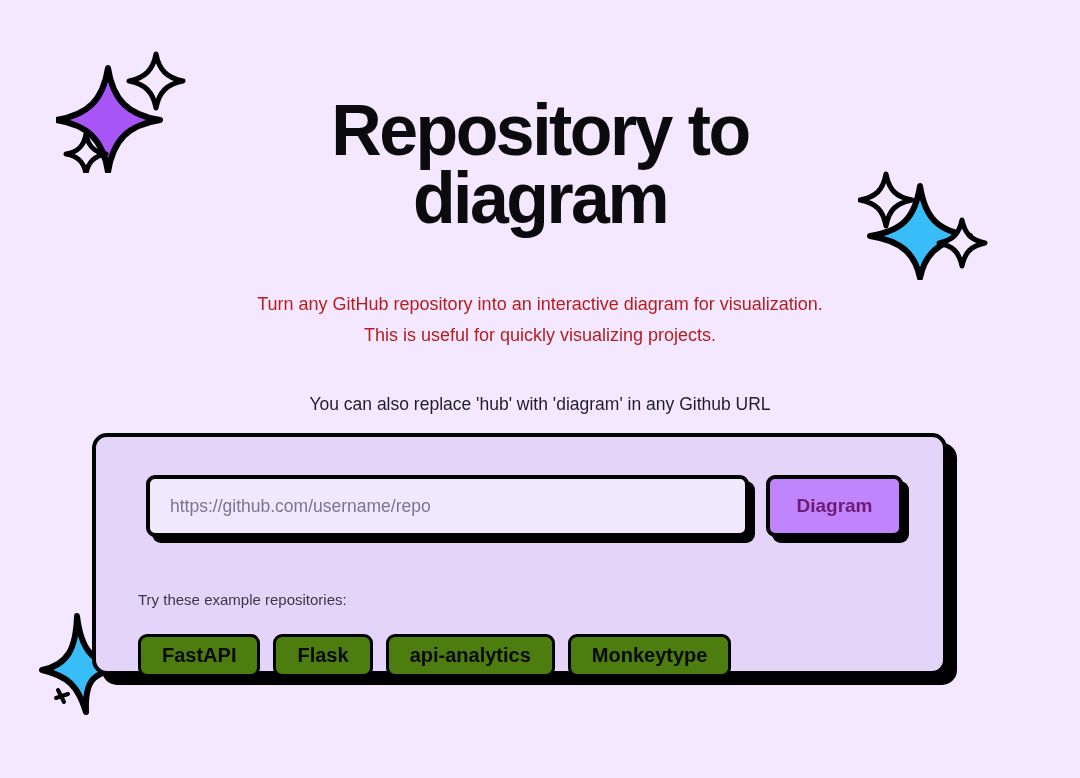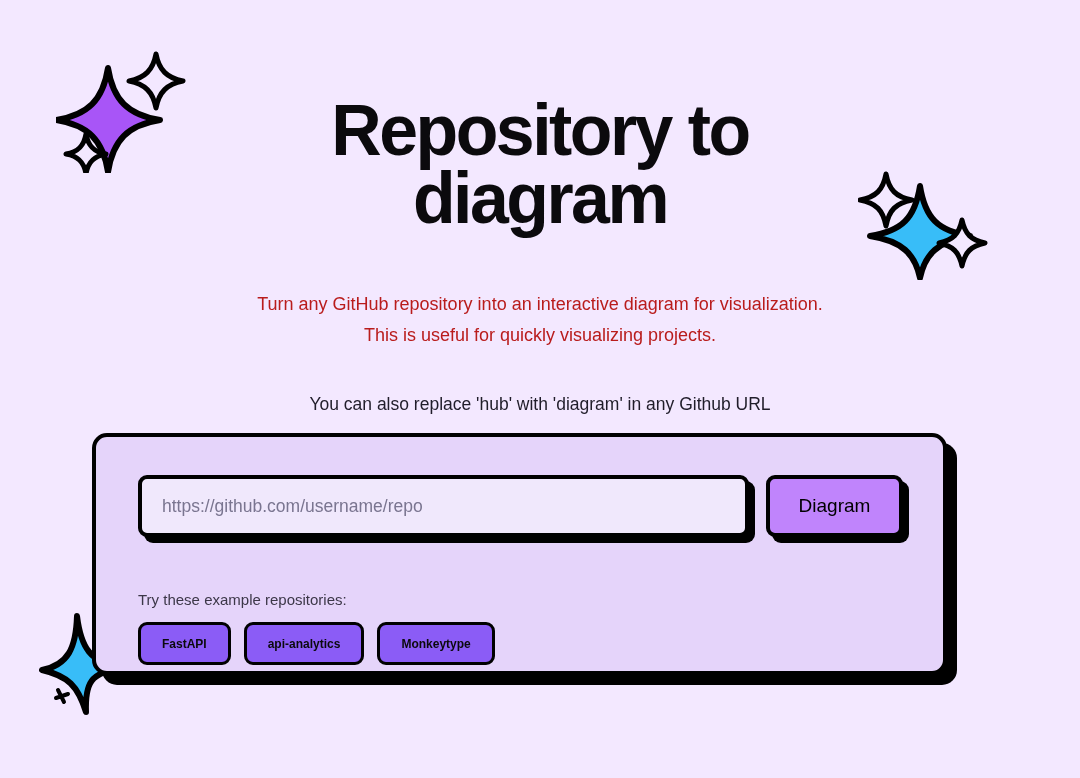--- a/index.html
+++ b/index.html
@@ -60,21 +60,21 @@
     top: 433px;
     width: 855px;
     height: 242px;
     background: #e5d4fa;
     border: 4px solid #000;
     border-radius: 15px;
     box-shadow: 10px 10px 0 #000;
     padding: 38px 40px 0 42px;
   }
 
-  .input-row { display: flex; align-items: flex-start; gap: 17px; }
+  .input-row { display: flex; align-items: flex-start; gap: 17px; margin-left: 8px; }
 
   #repo-url-input {
     flex: 1;
     height: 62px;
     background: #f0e8fc;
     border: 4px solid #000;
     border-radius: 9px;
     box-shadow: 6px 6px 0 #000;
     padding: 0 20px;
     font-family: "Liberation Sans", sans-serif;
@@ -86,53 +86,54 @@
 
   #diagram-button {
     width: 137px;
     height: 62px;
     background: #c084fc;
     border: 4px solid #000;
     border-radius: 9px;
     box-shadow: 6px 6px 0 #000;
     font-family: "Liberation Sans", sans-serif;
     font-size: 19px;
-    font-weight: 400;
-    color: #000000;
+    font-weight: 700;
+    color: #701a75;
     cursor: pointer;
   }
 
   #examples-label {
     margin-top: 54px;
     font-size: 15px;
     color: #3c3748;
   }
 
   #example-chip-list {
     margin-top: 14px;
     display: flex;
     gap: 13px;
     list-style: none;
   }
 
   .example-chip {
     height: 43px;
     padding: 0 21px;
-    background: #8b5cf6;
+    background: #4d7c0f;
     border: 3px solid #000;
     border-radius: 9px;
     font-family: "Liberation Sans", sans-serif;
-    font-size: 12px;
+    font-size: 20px;
     font-weight: 700;
     color: #0b0a0d;
     cursor: pointer;
     display: flex;
     align-items: center;
     justify-content: center;
     white-space: nowrap;
+    margin-top: 12px;
   }
 </style>
 </head>
 <body>
 
 <svg class="sparkle" id="sparkle-top-left" viewBox="0 0 130 125">
   <path d="M52 20 C57 52 72 67 104 72 C72 77 57 92 52 124 C47 92 32 77 0 72 C32 67 47 52 52 20 Z" fill="#a855f7" stroke="#000" stroke-width="6" stroke-linejoin="round"></path>
   <path d="M100 6 C103 22 111 30 127 33 C111 36 103 44 100 60 C97 44 89 36 73 33 C89 30 97 22 100 6 Z" fill="#f3e8ff" stroke="#000" stroke-width="5" stroke-linejoin="round"></path>
   <path d="M30 86 C32 98 38 104 50 106 C38 108 32 114 30 126 C28 114 22 108 10 106 C22 104 28 98 30 86 Z" fill="#f3e8ff" stroke="#000" stroke-width="5" stroke-linejoin="round"></path>
 </svg>
@@ -163,17 +164,18 @@
 
   <div class="input-row">
     <input id="repo-url-input" type="text" placeholder="https://github.com/username/repo" style="">
     <button id="diagram-button">Diagram</button>
   </div>
 
   <div id="examples-label">Try these example repositories:</div>
 
   <ul id="example-chip-list">
     <li class="example-chip">FastAPI</li>
+    <li class="example-chip">Flask</li>
     <li class="example-chip">api-analytics</li>
     <li class="example-chip">Monkeytype</li>
   </ul>
 
 </div>
 
 </body></html>

